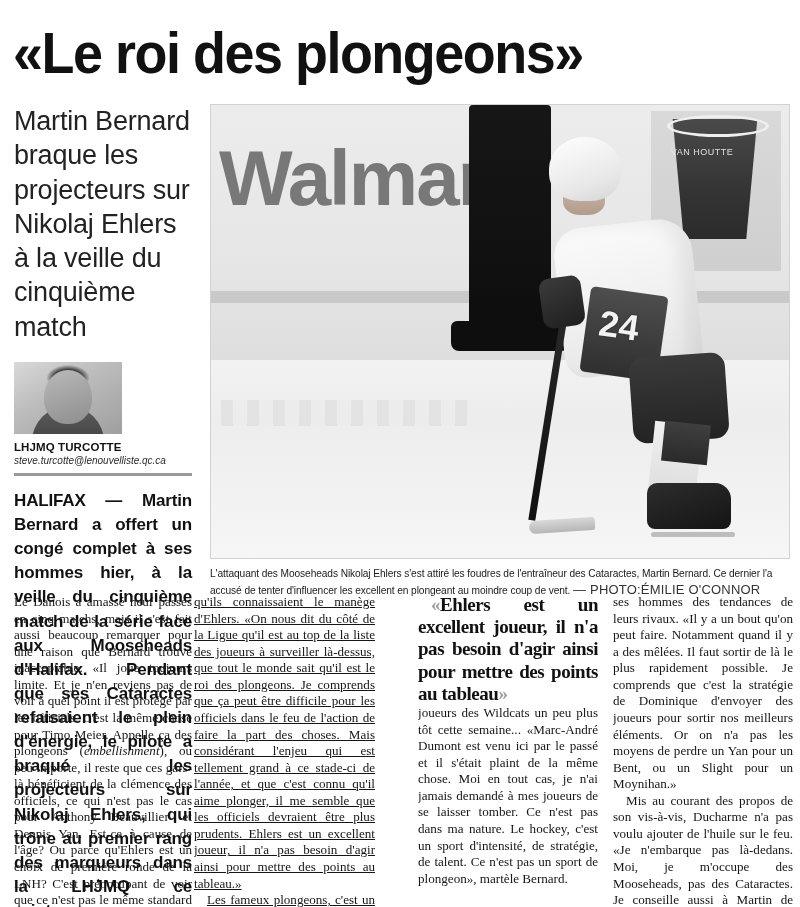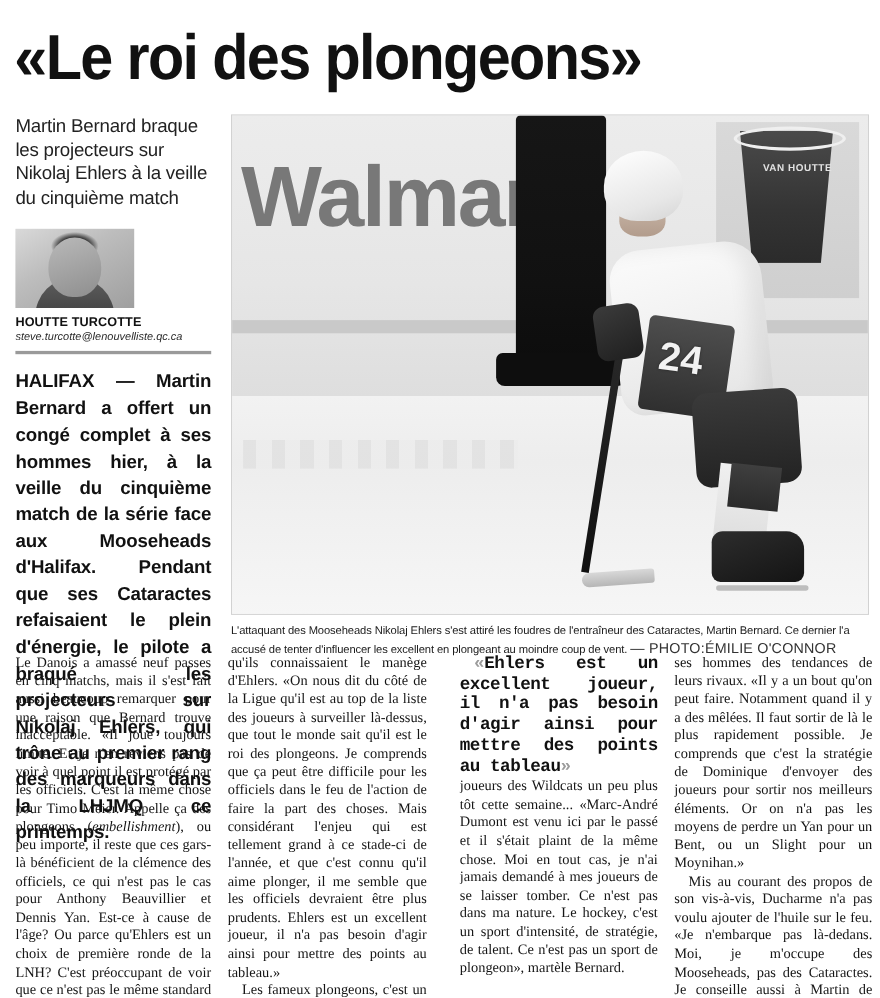--- a/index.html
+++ b/index.html
@@ -46,21 +46,21 @@
     width: 800px;
   }
   .deck-col {
     position: absolute;
     left: 14px;
     top: 0;
     width: 178px;
   }
   .deck {
     font-family: "Liberation Sans", sans-serif;
-    font-size: 17px;
+    font-size: 27px;
     line-height: 1.27;
     font-weight: 400;
     color: #222;
     margin: 0;
     letter-spacing: -0.2px;
   }
 
   .mugshot {
     margin-top: 18px;
     width: 108px;
@@ -177,22 +177,22 @@
     background: linear-gradient(180deg,#d9d9d9,#cfcfcf);
   }
   .ad-cup::before {
     content:"";
     position:absolute; left:18px; top:8px;
     width:92px; height:120px;
     background: linear-gradient(180deg,#4a4a4a 0%, #343434 60%, #2b2b2b 100%);
     clip-path: polygon(4% 0%, 96% 0%, 84% 100%, 16% 100%);
   }
   .ad-cup-label {
-    position:absolute; left:39px; top:36px; width:70px; text-align:center;
-    font-family:"Liberation Sans", sans-serif; font-size:9px; font-weight:bold;
+    position:absolute; left:16px; top:36px; width:70px; text-align:center;
+    font-family:"Liberation Sans", sans-serif; font-size:9px; font-weight:normal;
     color:#e2e2e2; letter-spacing:0.5px; z-index:3;
   }
   .ad-cup-ring {
     position:absolute; left:16px; top:4px; width:96px; height:16px;
     border:3px solid #efefef; border-radius:50%; z-index:3;
   }
   
   .ref {
     position:absolute; left:258px; top:0; width:82px; height:220px;
     background: linear-gradient(180deg,#161616 0%, #111 70%, #0d0d0d 100%);
@@ -305,28 +305,28 @@
     font-size: 13.1px;
     line-height: 1.265;
     text-align: justify;
     color: #151515;
     overflow: hidden;
     height: 313px;
   }
   .col p { margin: 0; text-indent: 13px; }
   .col p.first { text-indent: 0; }
   .col1 { left: 14px;  width: 178px; }
-  .col2 { left: 207px; width: 181px; }
+  .col2 { left: 194px; width: 181px; text-decoration: underline; }
   .col3 { left: 418px; width: 180px; }
   .col4 { left: 613px; width: 180px; }
 
   .pullquote {
-    font-family: Liberation Mono, monospace;
-    font-weight: bold;
-    font-size: 16px;
+    font-family: Liberation Serif, serif;
+    font-weight: bold;
+    font-size: 19px;
     line-height: 1.17;
     color: #111;
     letter-spacing: -0.45px;
     margin: 0 0 16px 0;
   }
   .pq-mark {
     color: #9b9b9b;
     font-weight: bold;
   }
   .col3-inner { padding-top: 0; }
@@ -340,21 +340,21 @@
 
   <h1 class="headline">«Le roi des plongeons»</h1>
 
   <div class="top-area">
 
     <div class="deck-col">
       <p class="deck">Martin Bernard braque les projecteurs sur Nikolaj Ehlers à la veille du cinquième match</p>
 
       <div class="mugshot"></div>
 
-      <div class="author-name">HOUTTE TURCOTTE</div>
+      <div class="author-name">LHJMQ TURCOTTE</div>
       <div class="author-email">steve.turcotte@lenouvelliste.qc.ca</div>
 
       <div class="rule-gray"></div>
 
       <p class="lede">HALIFAX — Martin Bernard a offert un congé complet à ses hommes hier, à la veille du cinquième match de la série face aux Mooseheads d'Halifax. Pendant que ses Cataractes refaisaient le plein d'énergie, le pilote a braqué les projecteurs sur Nikolaj Ehlers, qui trône au premier rang des marqueurs dans la LHJMQ ce printemps.</p>
     </div>
 
     <div class="photo-wrap">
       <div class="photo">
         <div class="board"></div>

